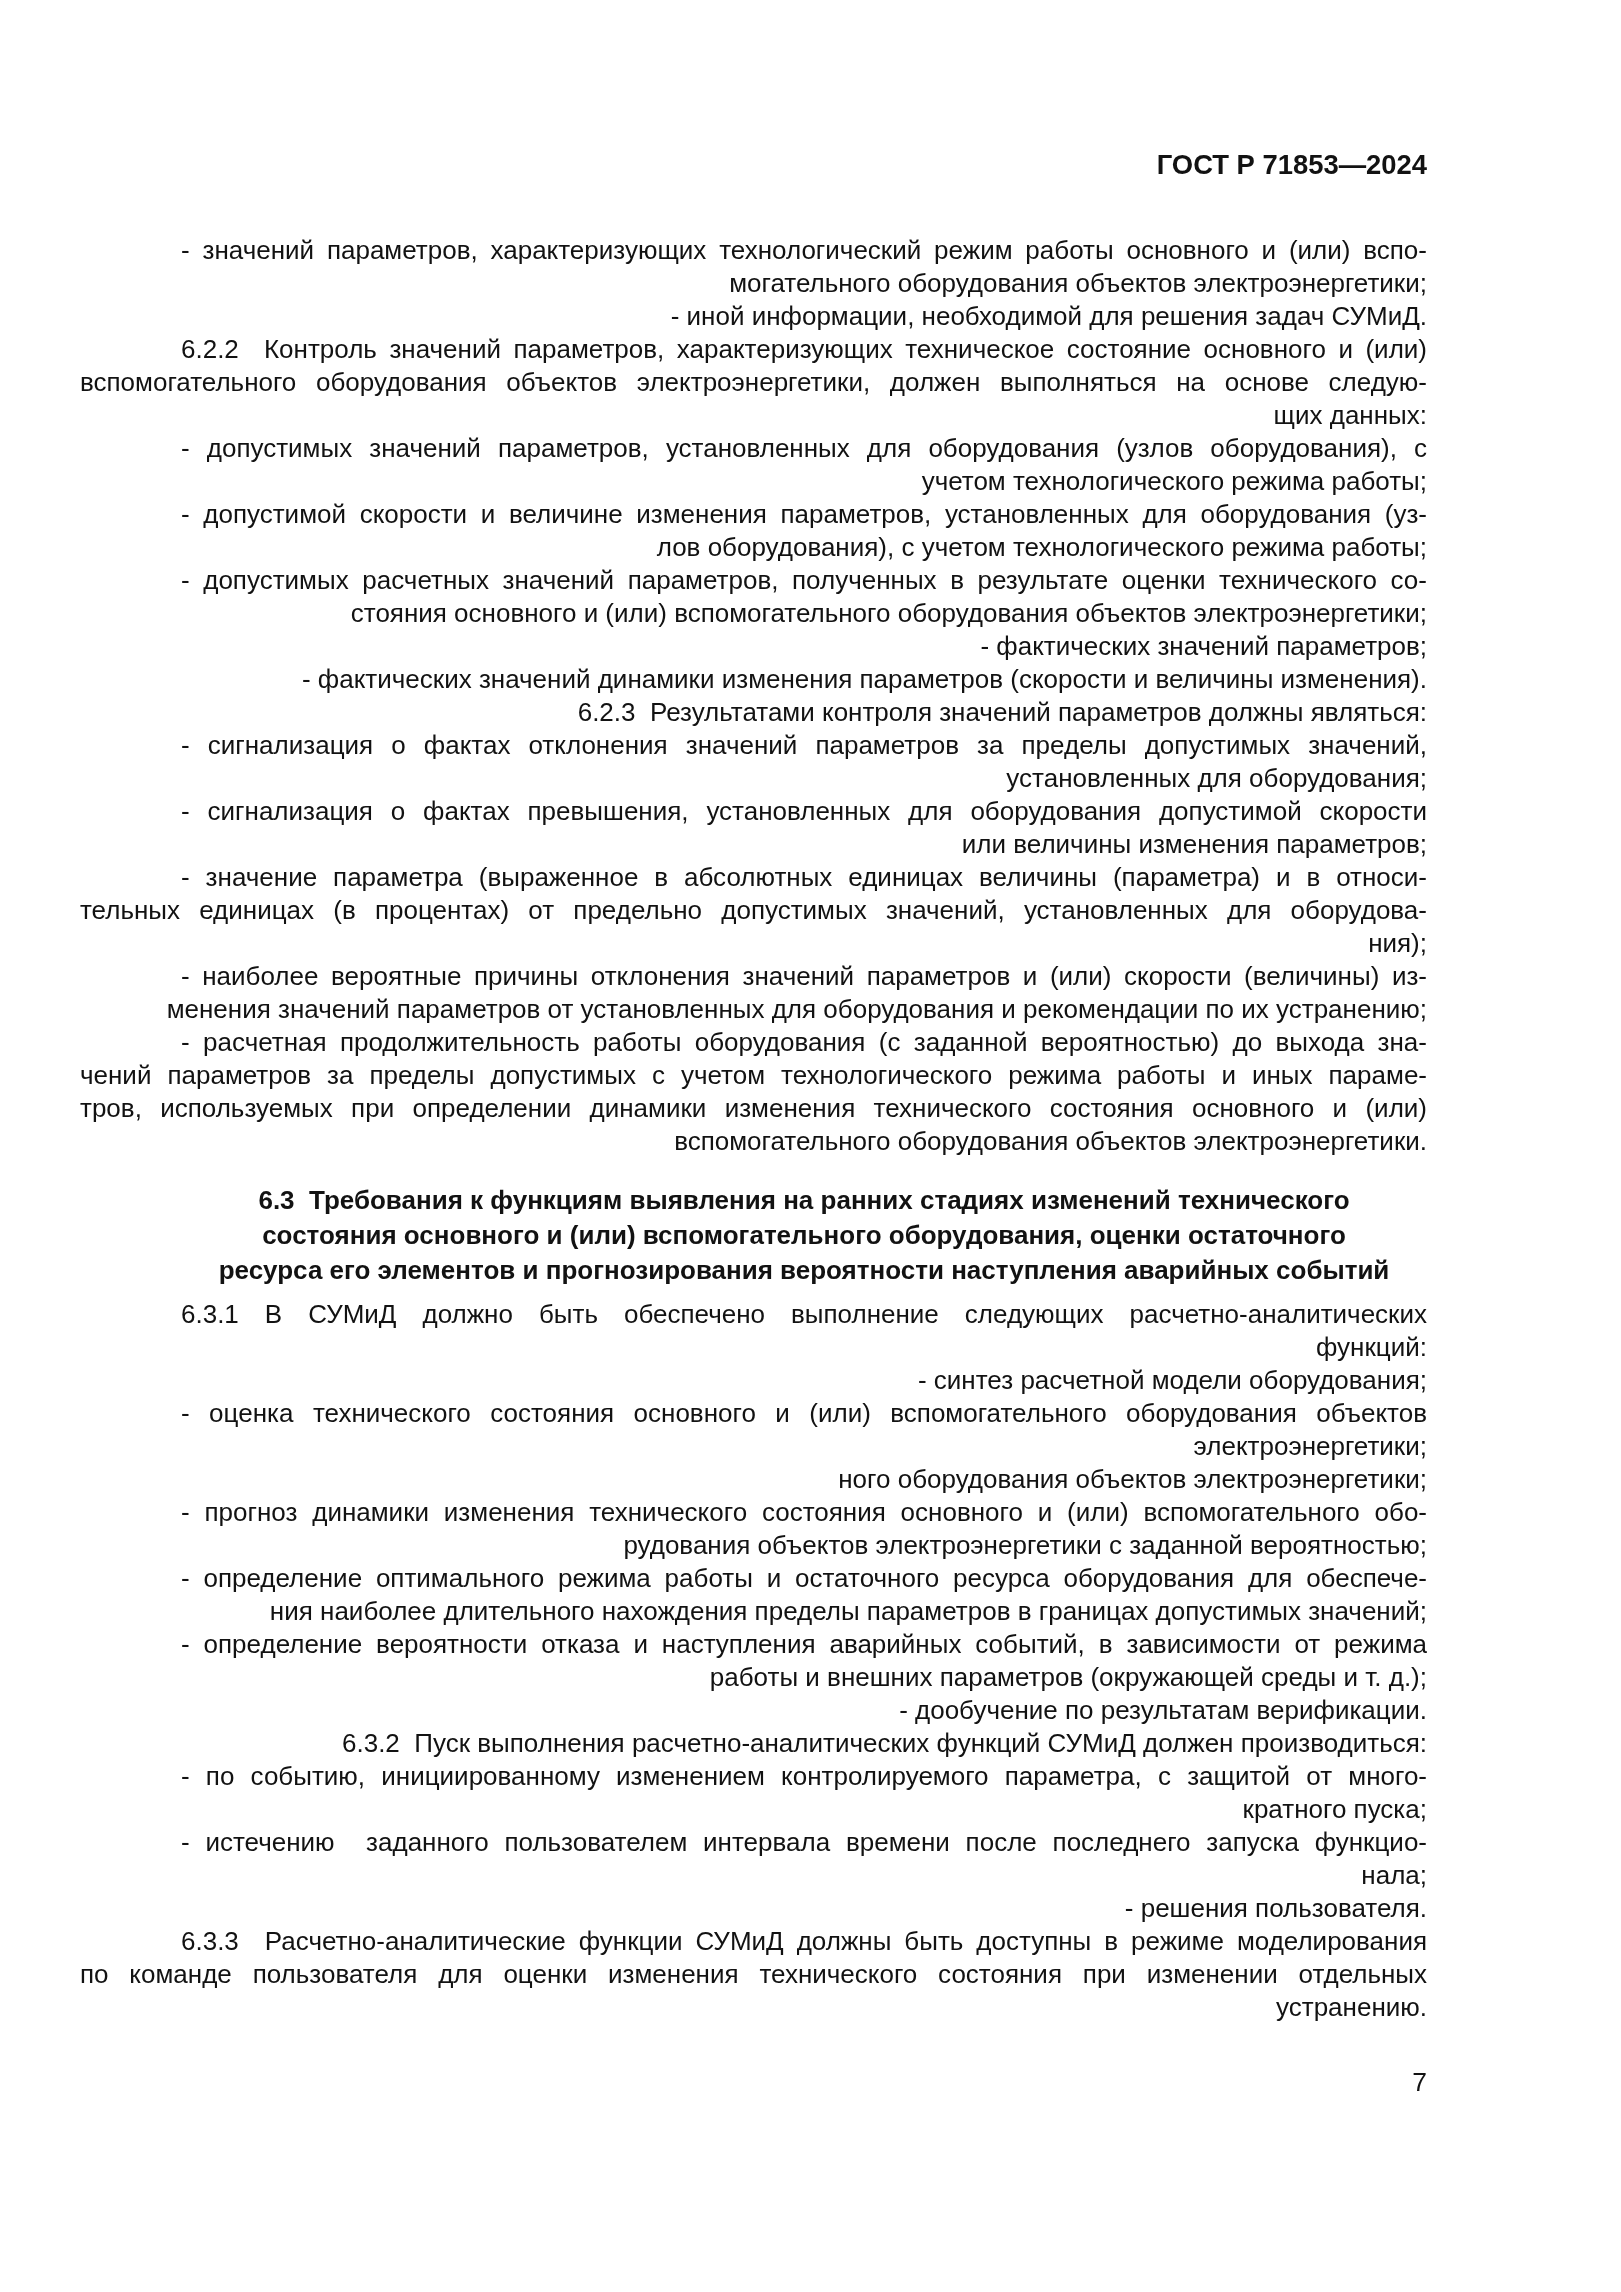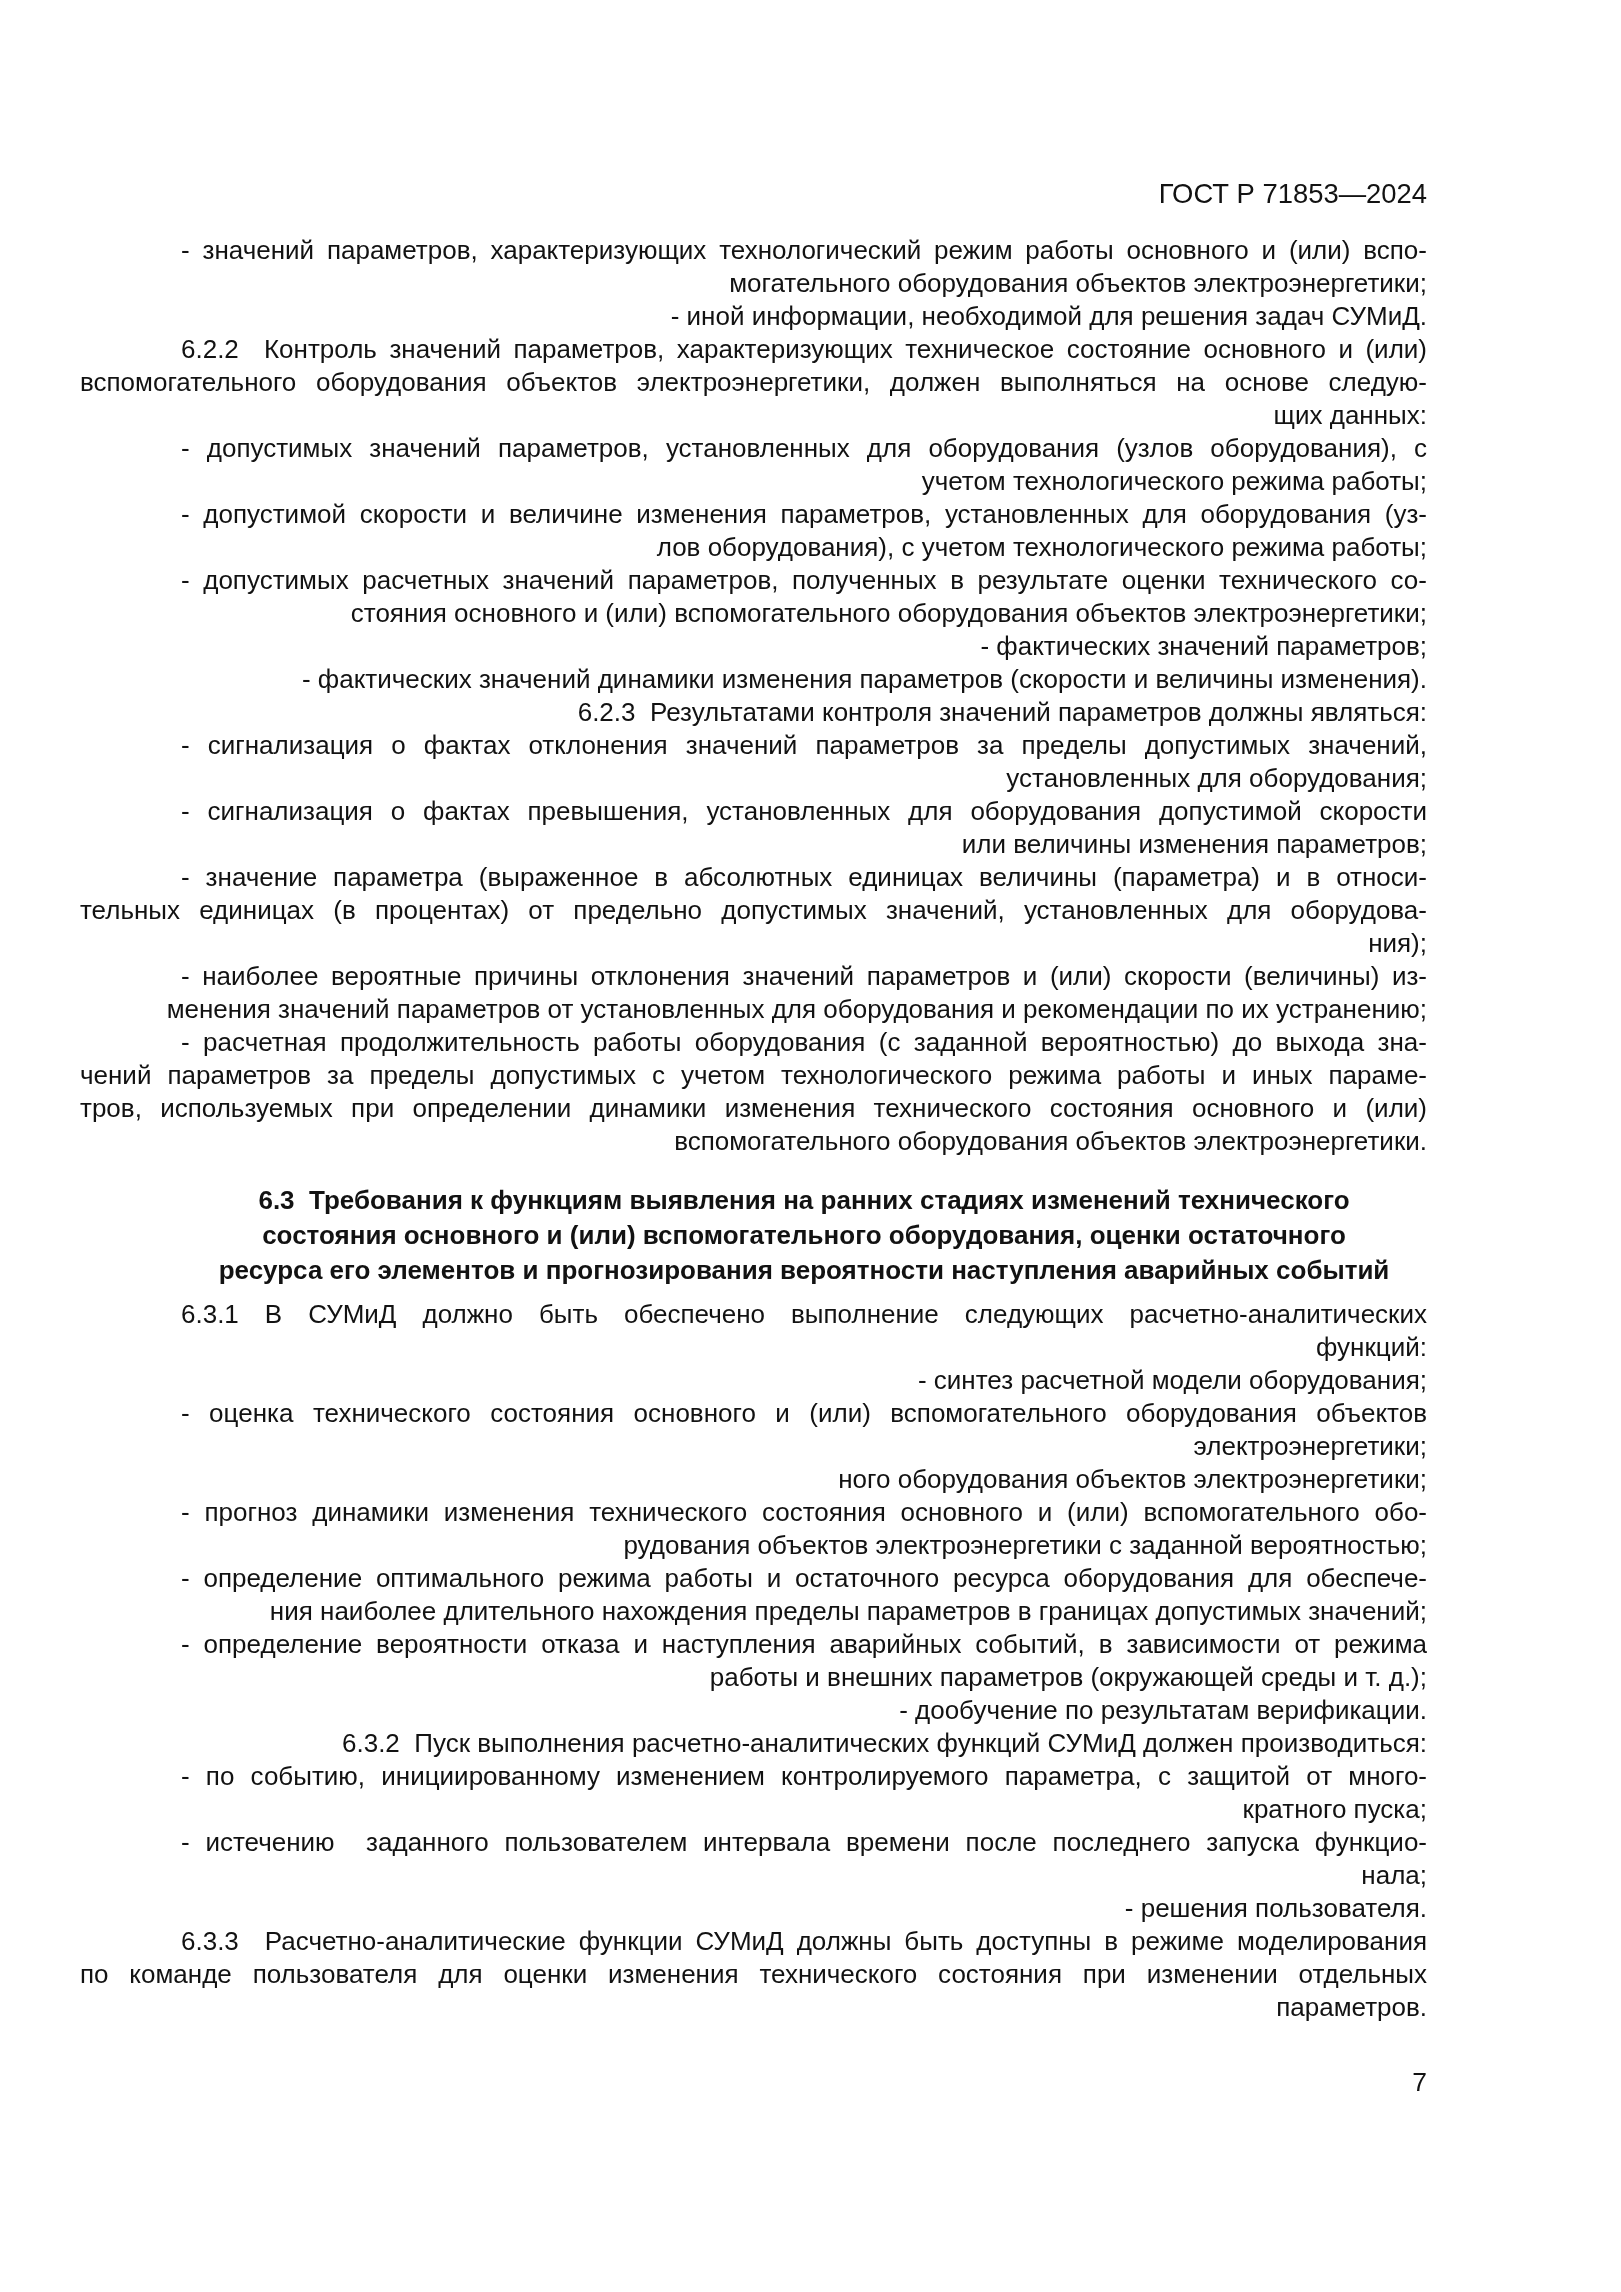--- a/index.html
+++ b/index.html
@@ -16,25 +16,24 @@
     color: #121212;
     font-family: "Liberation Sans", "DejaVu Sans", sans-serif;
     overflow: hidden;
   }
   .running-header {
     position: absolute;
     top: 150px;
     left: 80px;
     width: 1347px;
     text-align: right;
-    font-weight: normal;
+    font-weight: bold;
     font-size: 27.4px;
     line-height: 29px;
     white-space: nowrap;
-    margin-top: 29px;
   }
   .doc-flow {
     position: absolute;
     left: 80px;
     top: 225px;
     width: 1347px;
     font-size: 26px;
     margin-top: 9px;
   }
   .sec-body .line {
@@ -127,19 +126,19 @@
         <div class="line">работы и внешних параметров (окружающей среды и т. д.);</div>
         <div class="line indent">- дообучение по результатам верификации.</div>
         <div class="line indent">6.3.2&nbsp; Пуск выполнения расчетно-аналитических функций СУМиД должен производиться:</div>
         <div class="line indent fill">- по событию, инициированному изменением контролируемого параметра, с защитой от много-</div>
         <div class="line">кратного пуска;</div>
         <div class="line indent fill">- истечению&nbsp; заданного пользователем интервала времени после последнего запуска функцио-</div>
         <div class="line">нала;</div>
         <div class="line indent">- решения пользователя.</div>
         <div class="line indent fill">6.3.3&nbsp; Расчетно-аналитические функции СУМиД должны быть доступны в режиме моделирования</div>
         <div class="line fill">по команде пользователя для оценки изменения технического состояния при изменении отдельных</div>
-        <div class="line">параметров.</div>
+        <div class="line">устранению.</div>
       </div>
     </div>
 
   <div class="page-number">7</div>
 </div>
 
 
 </body></html>

